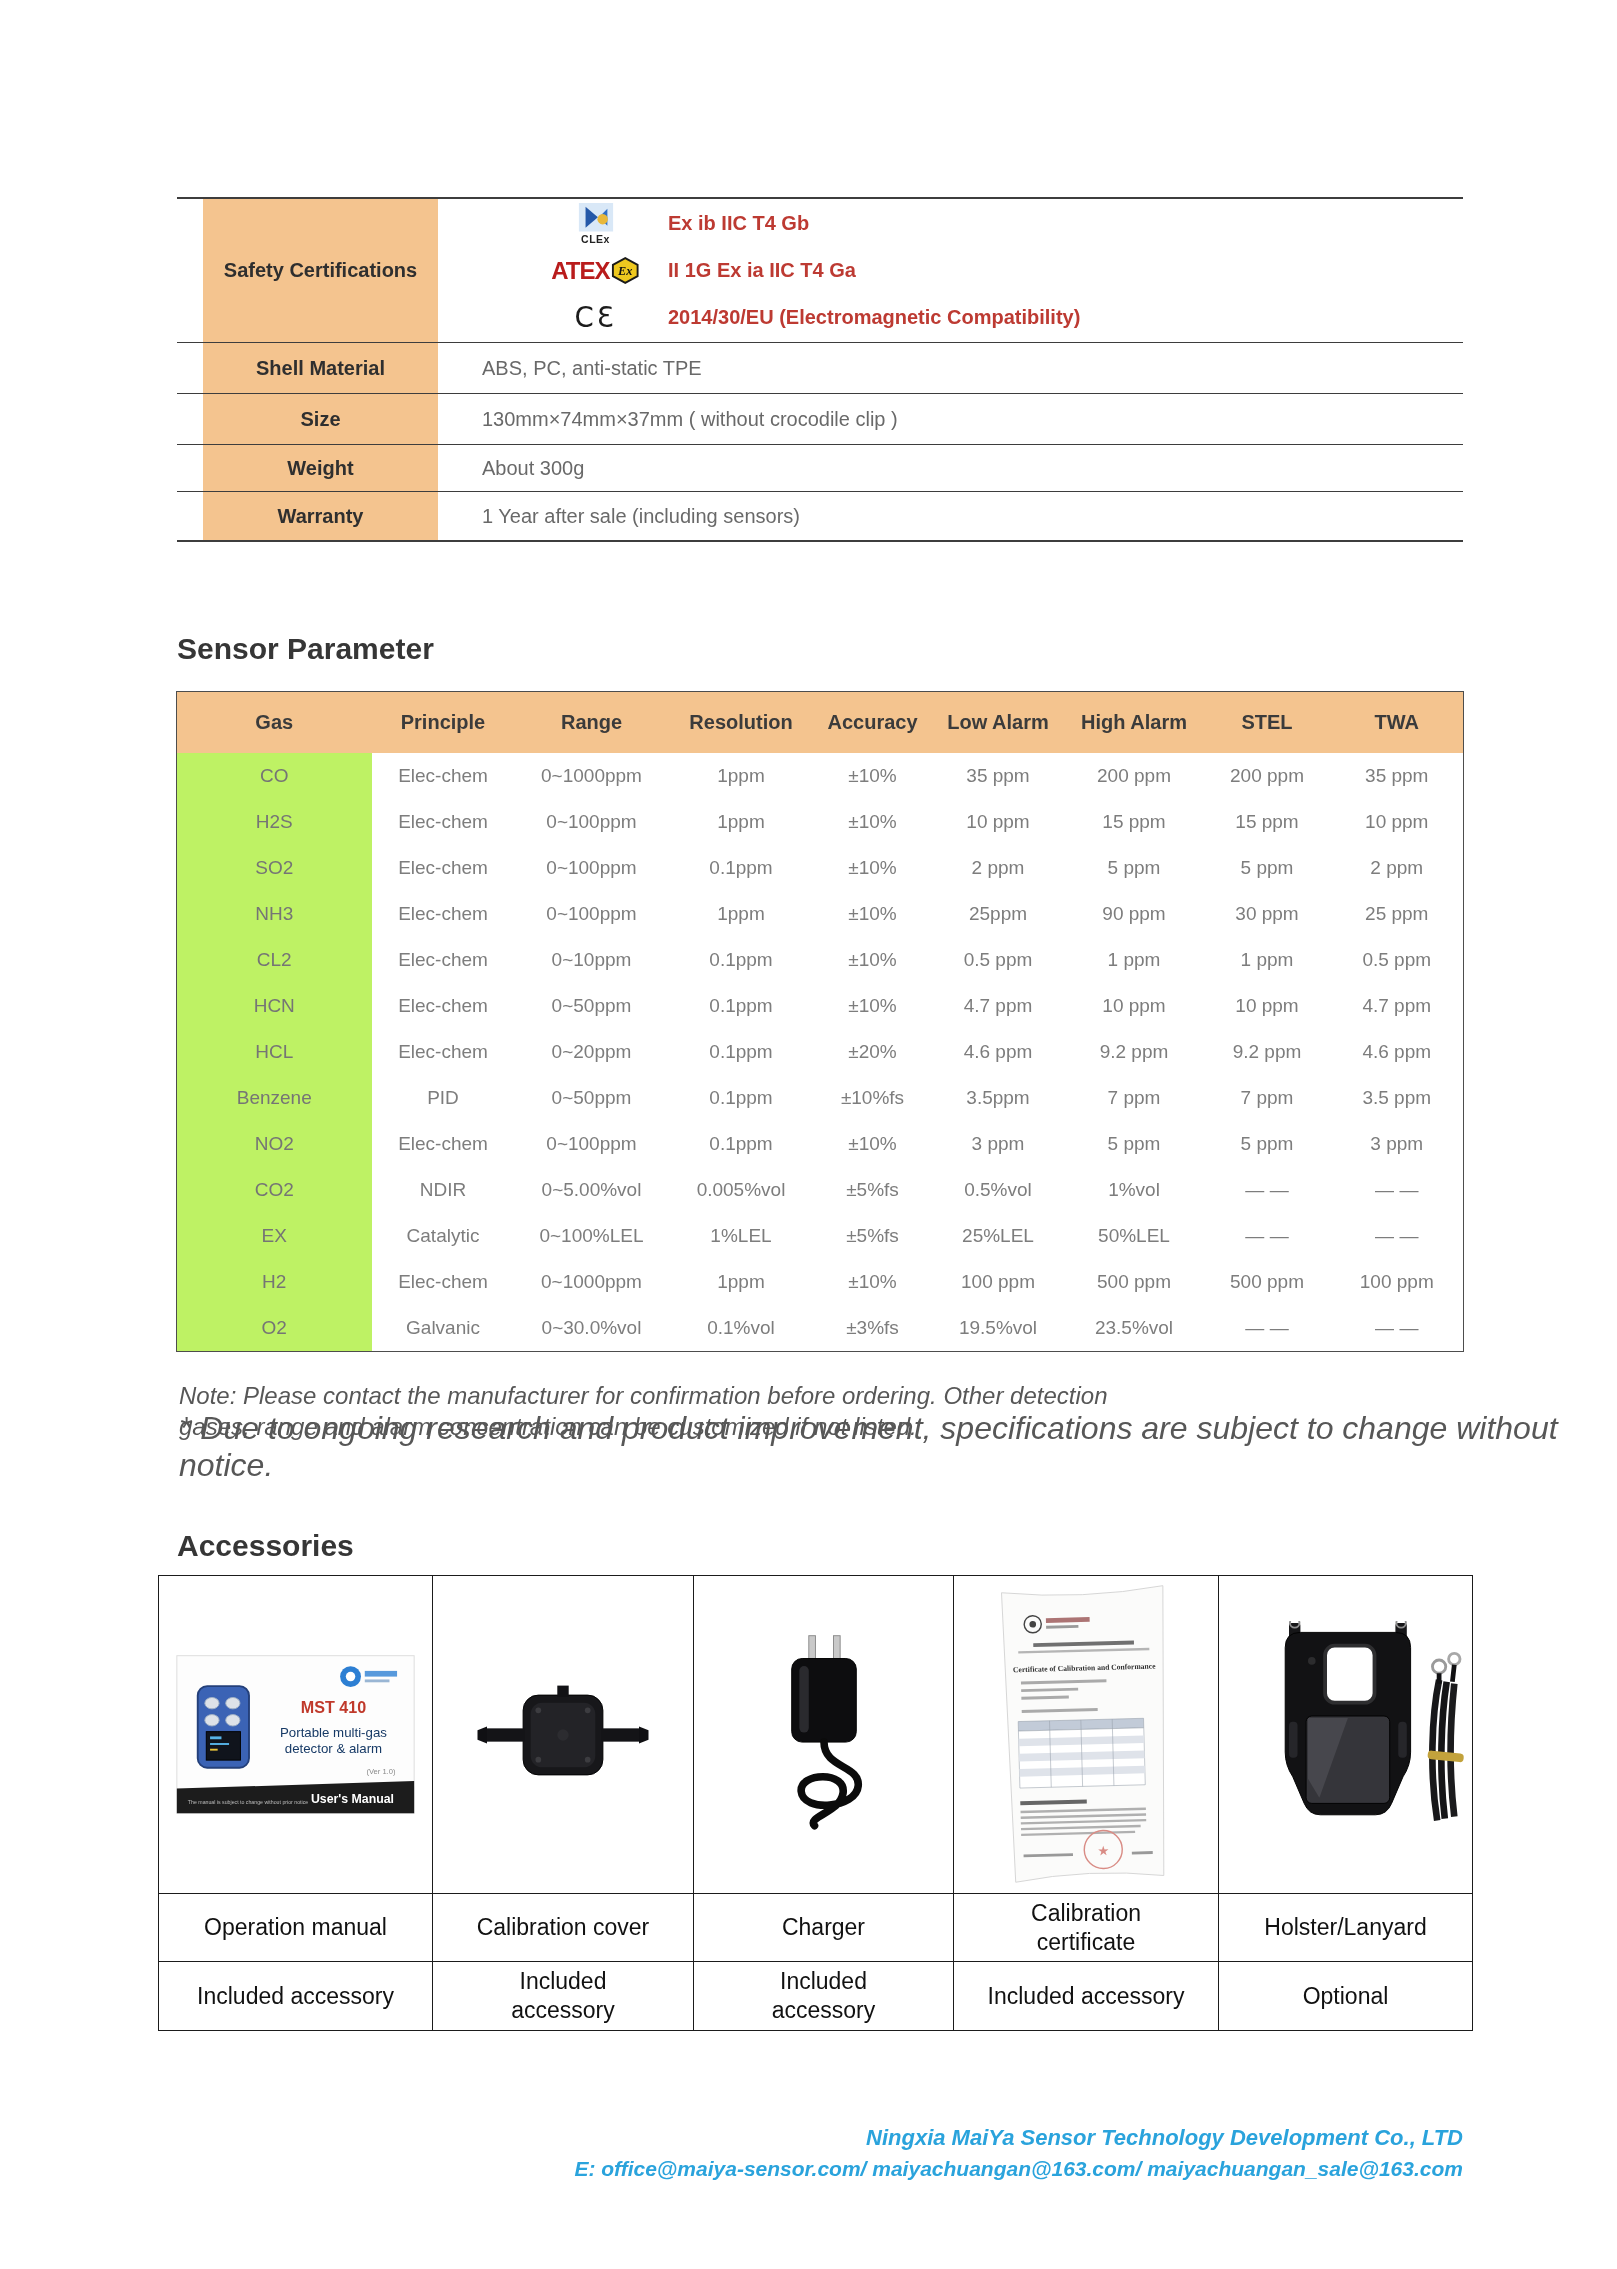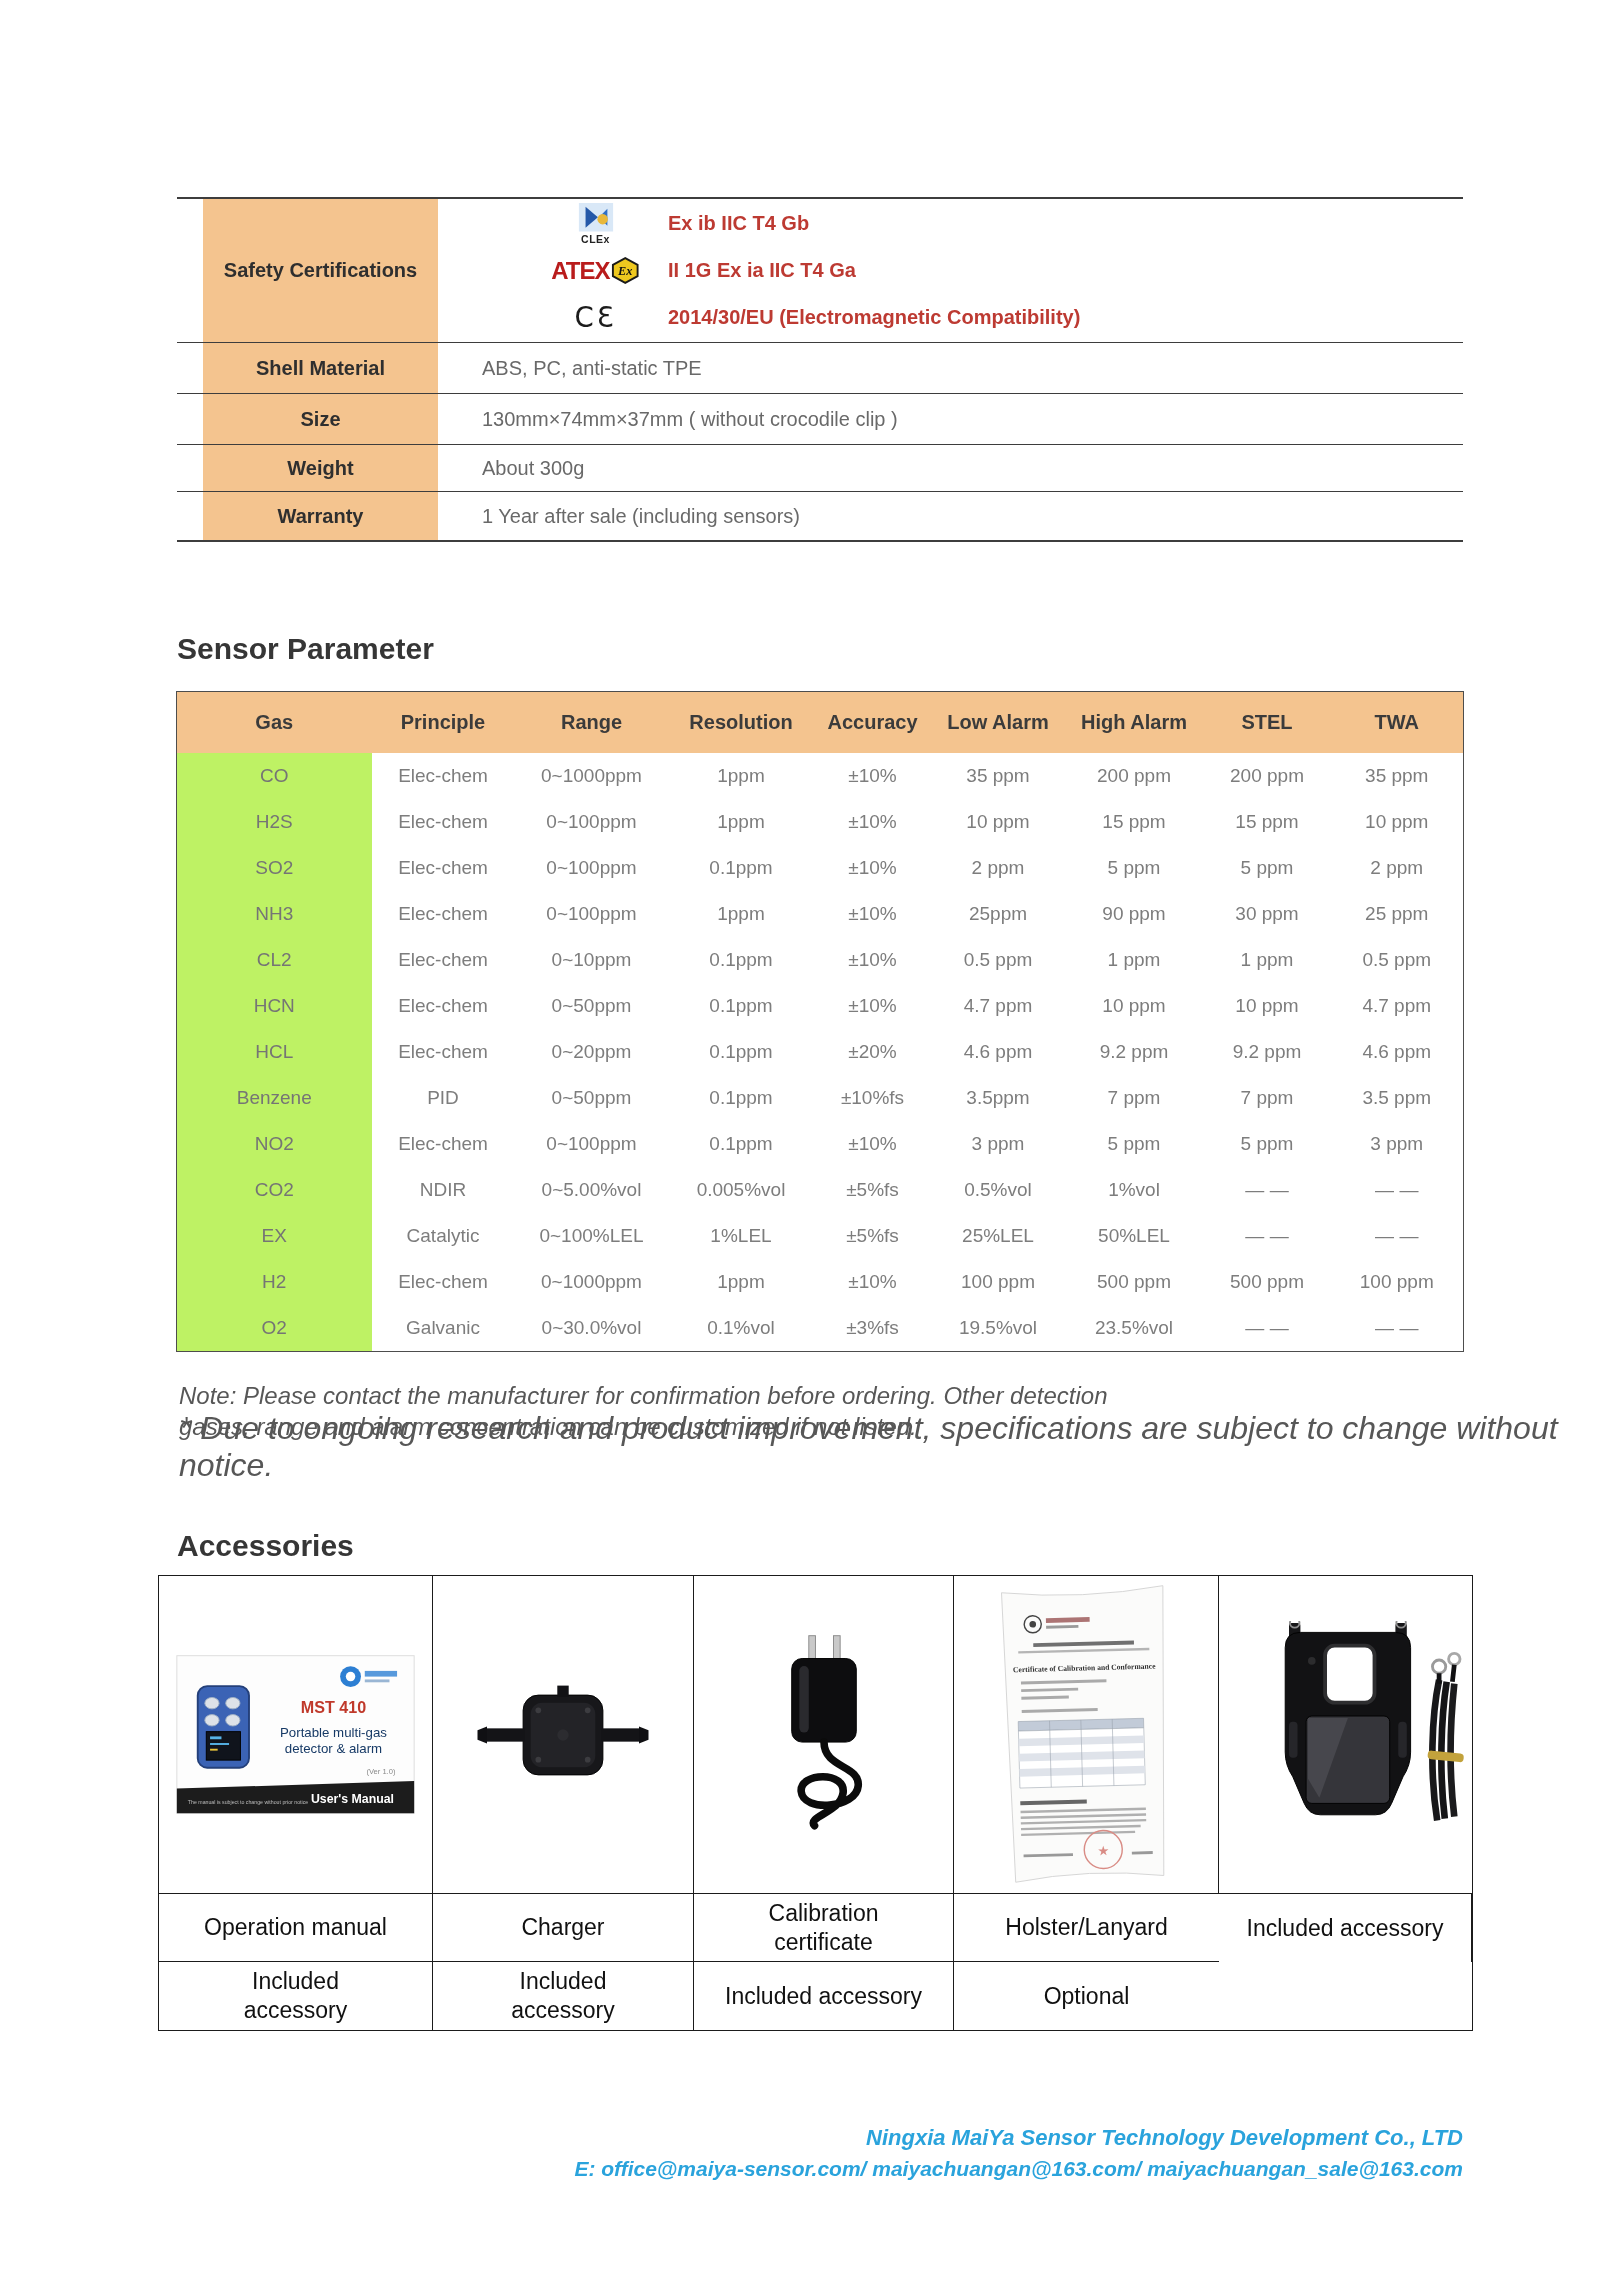--- a/index.html
+++ b/index.html
@@ -413,20 +413,23 @@
         <circle cx="224" cy="48" r="7" fill="none" stroke="#9a9a9a" stroke-width="3"></circle>
         <circle cx="240" cy="40" r="6" fill="none" stroke="#a8a8a8" stroke-width="3"></circle>
         <path d="M224 55 L224 66 M240 46 L238 64" stroke="#101012" stroke-width="5"></path>
       </svg>
     </div>
 
     <div class="acc-cell">
         <span class="acc-name">Operation manual</span>
       </div>
     <div class="acc-cell">
+        <span class="acc-name">Calibration cover</span>
+      </div>
+    <div class="acc-cell">
         <span class="acc-name">Charger</span>
       </div>
     <div class="acc-cell">
         <span class="acc-name">Calibration
 certificate</span>
       </div>
     <div class="acc-cell last-col">
         <span class="acc-name">Holster/Lanyard</span>
       </div>
 

